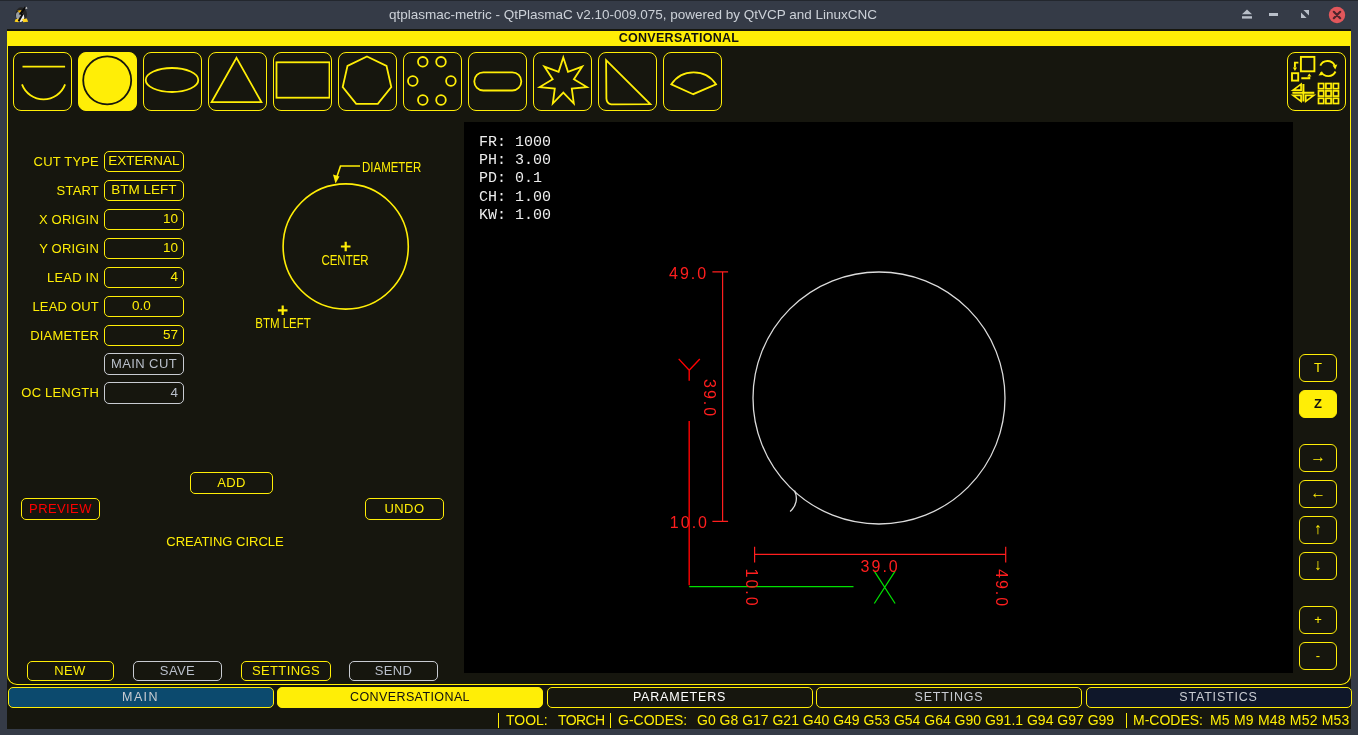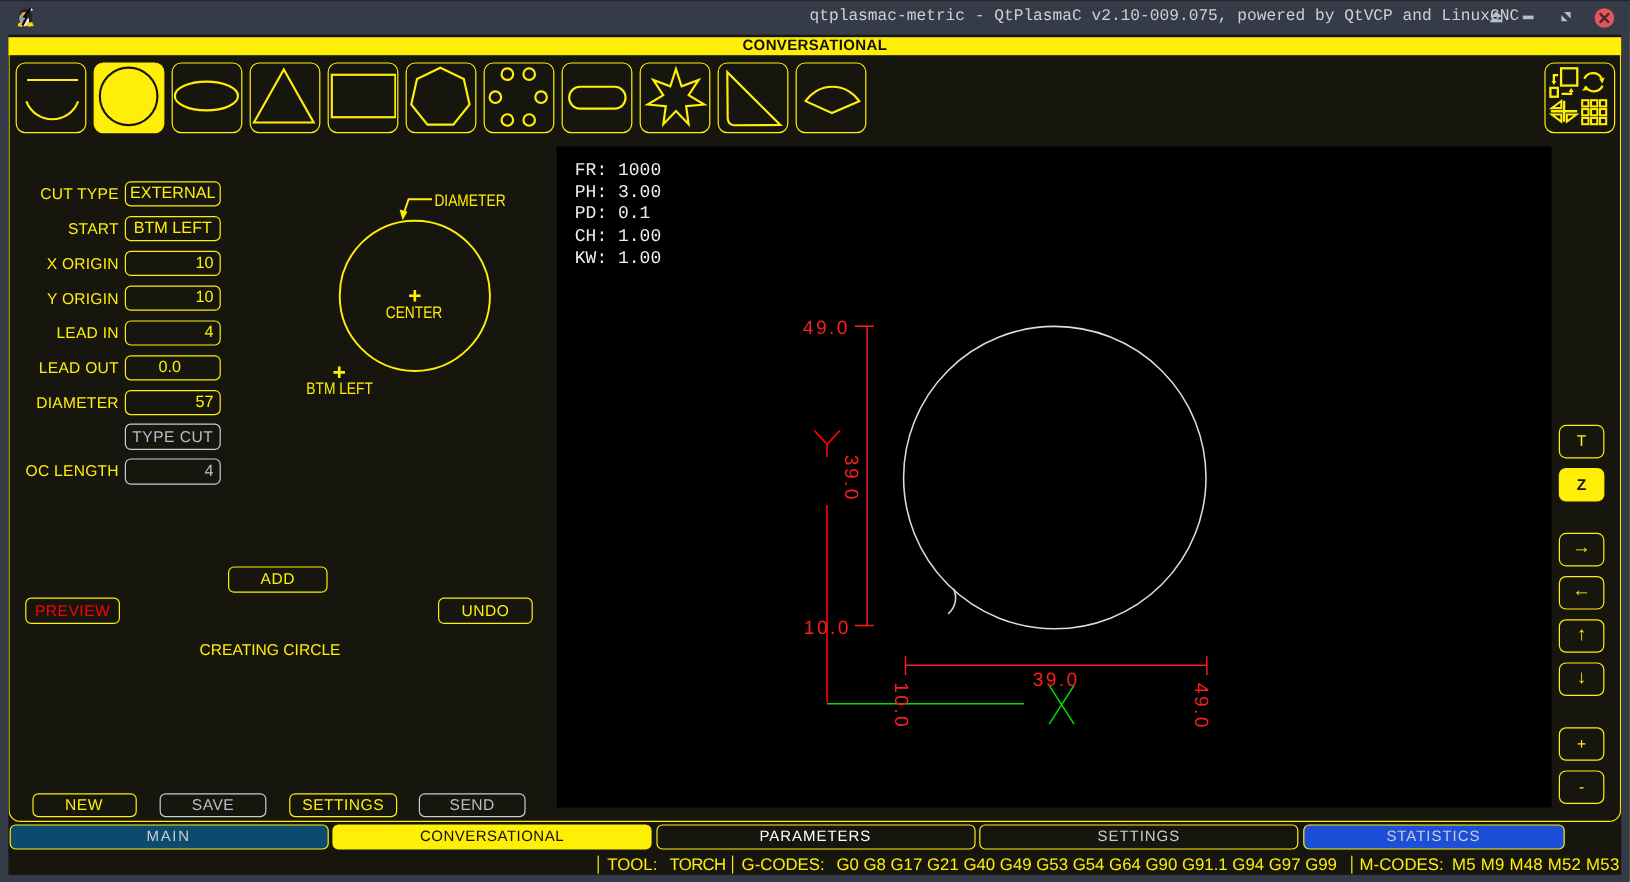--- a/index.html
+++ b/index.html
@@ -30,21 +30,21 @@
 <svg class="abs" style="left:13px;top:5px;" width="17" height="18" viewBox="0 0 17 18">
   <ellipse cx="8.2" cy="9.5" rx="5.8" ry="7.2" fill="#242424"></ellipse>
   <ellipse cx="7.6" cy="12.3" rx="3.6" ry="4.6" fill="#ececec"></ellipse>
   <ellipse cx="5.2" cy="10.5" rx="2.2" ry="3.6" fill="#9aa0a6"></ellipse>
   <path d="M4.3 5.8 L8.6 4.9 L7.2 8.2 Z" fill="#f5b913"></path>
   <path d="M2.6 14.2 L6.8 13.4 L5.6 17.3 L1.6 16.8 Z" fill="#ffd21c"></path>
   <path d="M9.2 14.0 L13.8 13.6 L15.2 16.7 L10.2 17.2 Z" fill="#ffd21c"></path>
   <path d="M12.8 1.8 L7.4 8.8 L9.4 9.4 L5.6 16.2" stroke="#0a0a0a" stroke-width="2" fill="none"></path>
   <path d="M12.9 1.6 L14.6 3.3 L12.4 4.3 Z" fill="#dddddd"></path>
 </svg>
-<div class="abs" style="left:0;top:0;width:1266px;height:31px;line-height:29px;text-align:right;color:#ccd1d8;font-size:13.5px;font-family:Liberation Mono, monospace;">qtplasmac-metric - QtPlasmaC v2.10-009.075, powered by QtVCP and LinuxCNC</div>
+<div class="abs" style="left:0;top:0;width:1266px;height:31px;line-height:29px;text-align:center;color:#ccd1d8;font-size:13.5px;">qtplasmac-metric - QtPlasmaC v2.10-009.075, powered by QtVCP and LinuxCNC</div>
 <svg class="abs" style="left:1238px;top:6px;" width="18" height="16" viewBox="0 0 18 16">
   <path d="M4 8.2 L9 3.6 L14 8.2 Z" fill="#b9bfc9"></path>
   <rect x="4" y="10.2" width="10" height="2.4" fill="#b9bfc9"></rect>
 </svg>
 <div class="abs" style="left:1269px;top:13px;width:9px;height:2.5px;background:#b9bfc9;"></div>
 <svg class="abs" style="left:1301px;top:10px;" width="8" height="8" viewBox="0 0 8 8">
   <path d="M2.4 0 L8 0 L8 5.6 Z" fill="#b9bfc9"></path>
   <path d="M0 2.4 L0 8 L5.6 8 Z" fill="#b9bfc9"></path>
 </svg>
 <svg class="abs" style="left:1328px;top:5.5px;" width="18" height="18" viewBox="0 0 18 18">
@@ -164,21 +164,21 @@
 <div class="label" style="left:0px;top:212px;width:99px;">X ORIGIN</div>
 <div class="field" style="left:104px;top:209px;width:80px;height:21px;line-height:18px;text-align:right;padding-right:5px;">10</div>
 <div class="label" style="left:0px;top:241px;width:99px;">Y ORIGIN</div>
 <div class="field" style="left:104px;top:238px;width:80px;height:21px;line-height:18px;text-align:right;padding-right:5px;">10</div>
 <div class="label" style="left:0px;top:270px;width:99px;">LEAD IN</div>
 <div class="field" style="left:104px;top:267px;width:80px;height:21px;line-height:18px;text-align:right;padding-right:5px;">4</div>
 <div class="label" style="left:0px;top:299px;width:99px;">LEAD OUT</div>
 <div class="field" style="left:104px;top:296px;width:80px;height:21px;line-height:18px;text-align:center;padding-right:5px;">0.0</div>
 <div class="label" style="left:0px;top:328px;width:99px;">DIAMETER</div>
 <div class="field" style="left:104px;top:325px;width:80px;height:21px;line-height:18px;text-align:right;padding-right:5px;">57</div>
-<div class="btn gbtn" style="left:104px;top:353px;width:80px;height:22px;line-height:19px;">TYPE CUT</div>
+<div class="btn gbtn" style="left:104px;top:353px;width:80px;height:22px;line-height:19px;">MAIN CUT</div>
 <div class="label" style="left:0px;top:385px;width:99px;">OC LENGTH</div>
 <div class="field" style="left:104px;top:382px;width:80px;height:22px;line-height:19px;text-align:right;padding-right:5px;border-color:#c9ccd2;color:#b9bfca;">4</div>
 
 <svg class="abs" style="left:250px;top:150px;" width="200" height="190" viewBox="0 0 200 190">
   <circle cx="95.7" cy="96.5" r="62.6" fill="none" stroke="#ffee06" stroke-width="1.6"></circle>
   <path d="M110 16 L90.5 16 L85.8 30" fill="none" stroke="#ffee06" stroke-width="1.6"></path>
   <path d="M85.5 33.5 L83 24.5 L89.5 26.5 Z" fill="#ffee06"></path>
   <path d="M95.7 91.7 L95.7 101.3 M90.9 96.5 L100.5 96.5" stroke="#ffee06" stroke-width="2.2"></path>
   <path d="M32.7 155.5 L32.7 165.1 M27.9 160.3 L37.5 160.3" stroke="#ffee06" stroke-width="2.2"></path>
 </svg>
@@ -236,21 +236,21 @@
 <div class="sq" style="left:1299px;top:480px;line-height:24px;font-size:15.5px;">←</div>
 <div class="sq" style="left:1299px;top:516px;line-height:24px;font-size:15.5px;">↑</div>
 <div class="sq" style="left:1299px;top:552px;line-height:24px;font-size:15.5px;">↓</div>
 <div class="sq" style="left:1299px;top:606px;line-height:25px;">+</div>
 <div class="sq" style="left:1299px;top:642px;line-height:25px;">-</div>
 
 <div class="abs" style="left:7.5px;top:687px;width:266px;height:21px;border:1.5px solid #ffee06;border-radius:5px;background:#0c4a6e;color:#c9ccd2;text-align:center;line-height:19.5px;font-size:12.5px;letter-spacing:1.4px;">MAIN</div>
 <div class="abs" style="left:277px;top:687px;width:266px;height:21px;border:1.5px solid #ffee06;border-radius:5px;background:#ffee06;color:#111;text-align:center;line-height:19.5px;font-size:12.5px;letter-spacing:0.4px;">CONVERSATIONAL</div>
 <div class="abs" style="left:546.5px;top:687px;width:266px;height:21px;border:1.5px solid #ffee06;border-radius:5px;background:#16160e;color:#ffffff;text-align:center;line-height:19.5px;font-size:12.5px;letter-spacing:0.8px;">PARAMETERS</div>
 <div class="abs" style="left:816px;top:687px;width:266px;height:21px;border:1.5px solid #ffee06;border-radius:5px;background:#16160e;color:#c9ccd2;text-align:center;line-height:19.5px;font-size:12.5px;letter-spacing:0.8px;">SETTINGS</div>
-<div class="abs" style="left:1085.5px;top:687px;width:218px;height:21px;border:1.5px solid #ffee06;border-radius:5px;background:#1d4ed8;color:#c9ccd2;text-align:center;line-height:19.5px;font-size:12.5px;letter-spacing:0.8px;">STATISTICS</div>
+<div class="abs" style="left:1085.5px;top:687px;width:266px;height:21px;border:1.5px solid #ffee06;border-radius:5px;background:#0f172a;color:#c9ccd2;text-align:center;line-height:19.5px;font-size:12.5px;letter-spacing:0.8px;">STATISTICS</div>
 
 <div class="abs yel" style="left:0;top:710px;width:1358px;height:20px;font-size:14px;line-height:20px;">
 <span class="abs" style="left:498px;top:3px;height:15px;border-left:1.5px solid #ffee06;"></span>
 <span class="abs" style="left:506px;">TOOL:</span>
 <span class="abs" style="left:558px;letter-spacing:-0.6px;">TORCH</span>
 <span class="abs" style="left:610px;top:3px;height:15px;border-left:1.5px solid #ffee06;"></span>
 <span class="abs" style="left:618px;">G-CODES:</span>
 <span class="abs" style="left:697px;">G0 G8 G17 G21 G40 G49 G53 G54 G64 G90 G91.1 G94 G97 G99</span>
 <span class="abs" style="left:1126px;top:3px;height:15px;border-left:1.5px solid #ffee06;"></span>
 <span class="abs" style="left:1133px;">M-CODES:</span>

